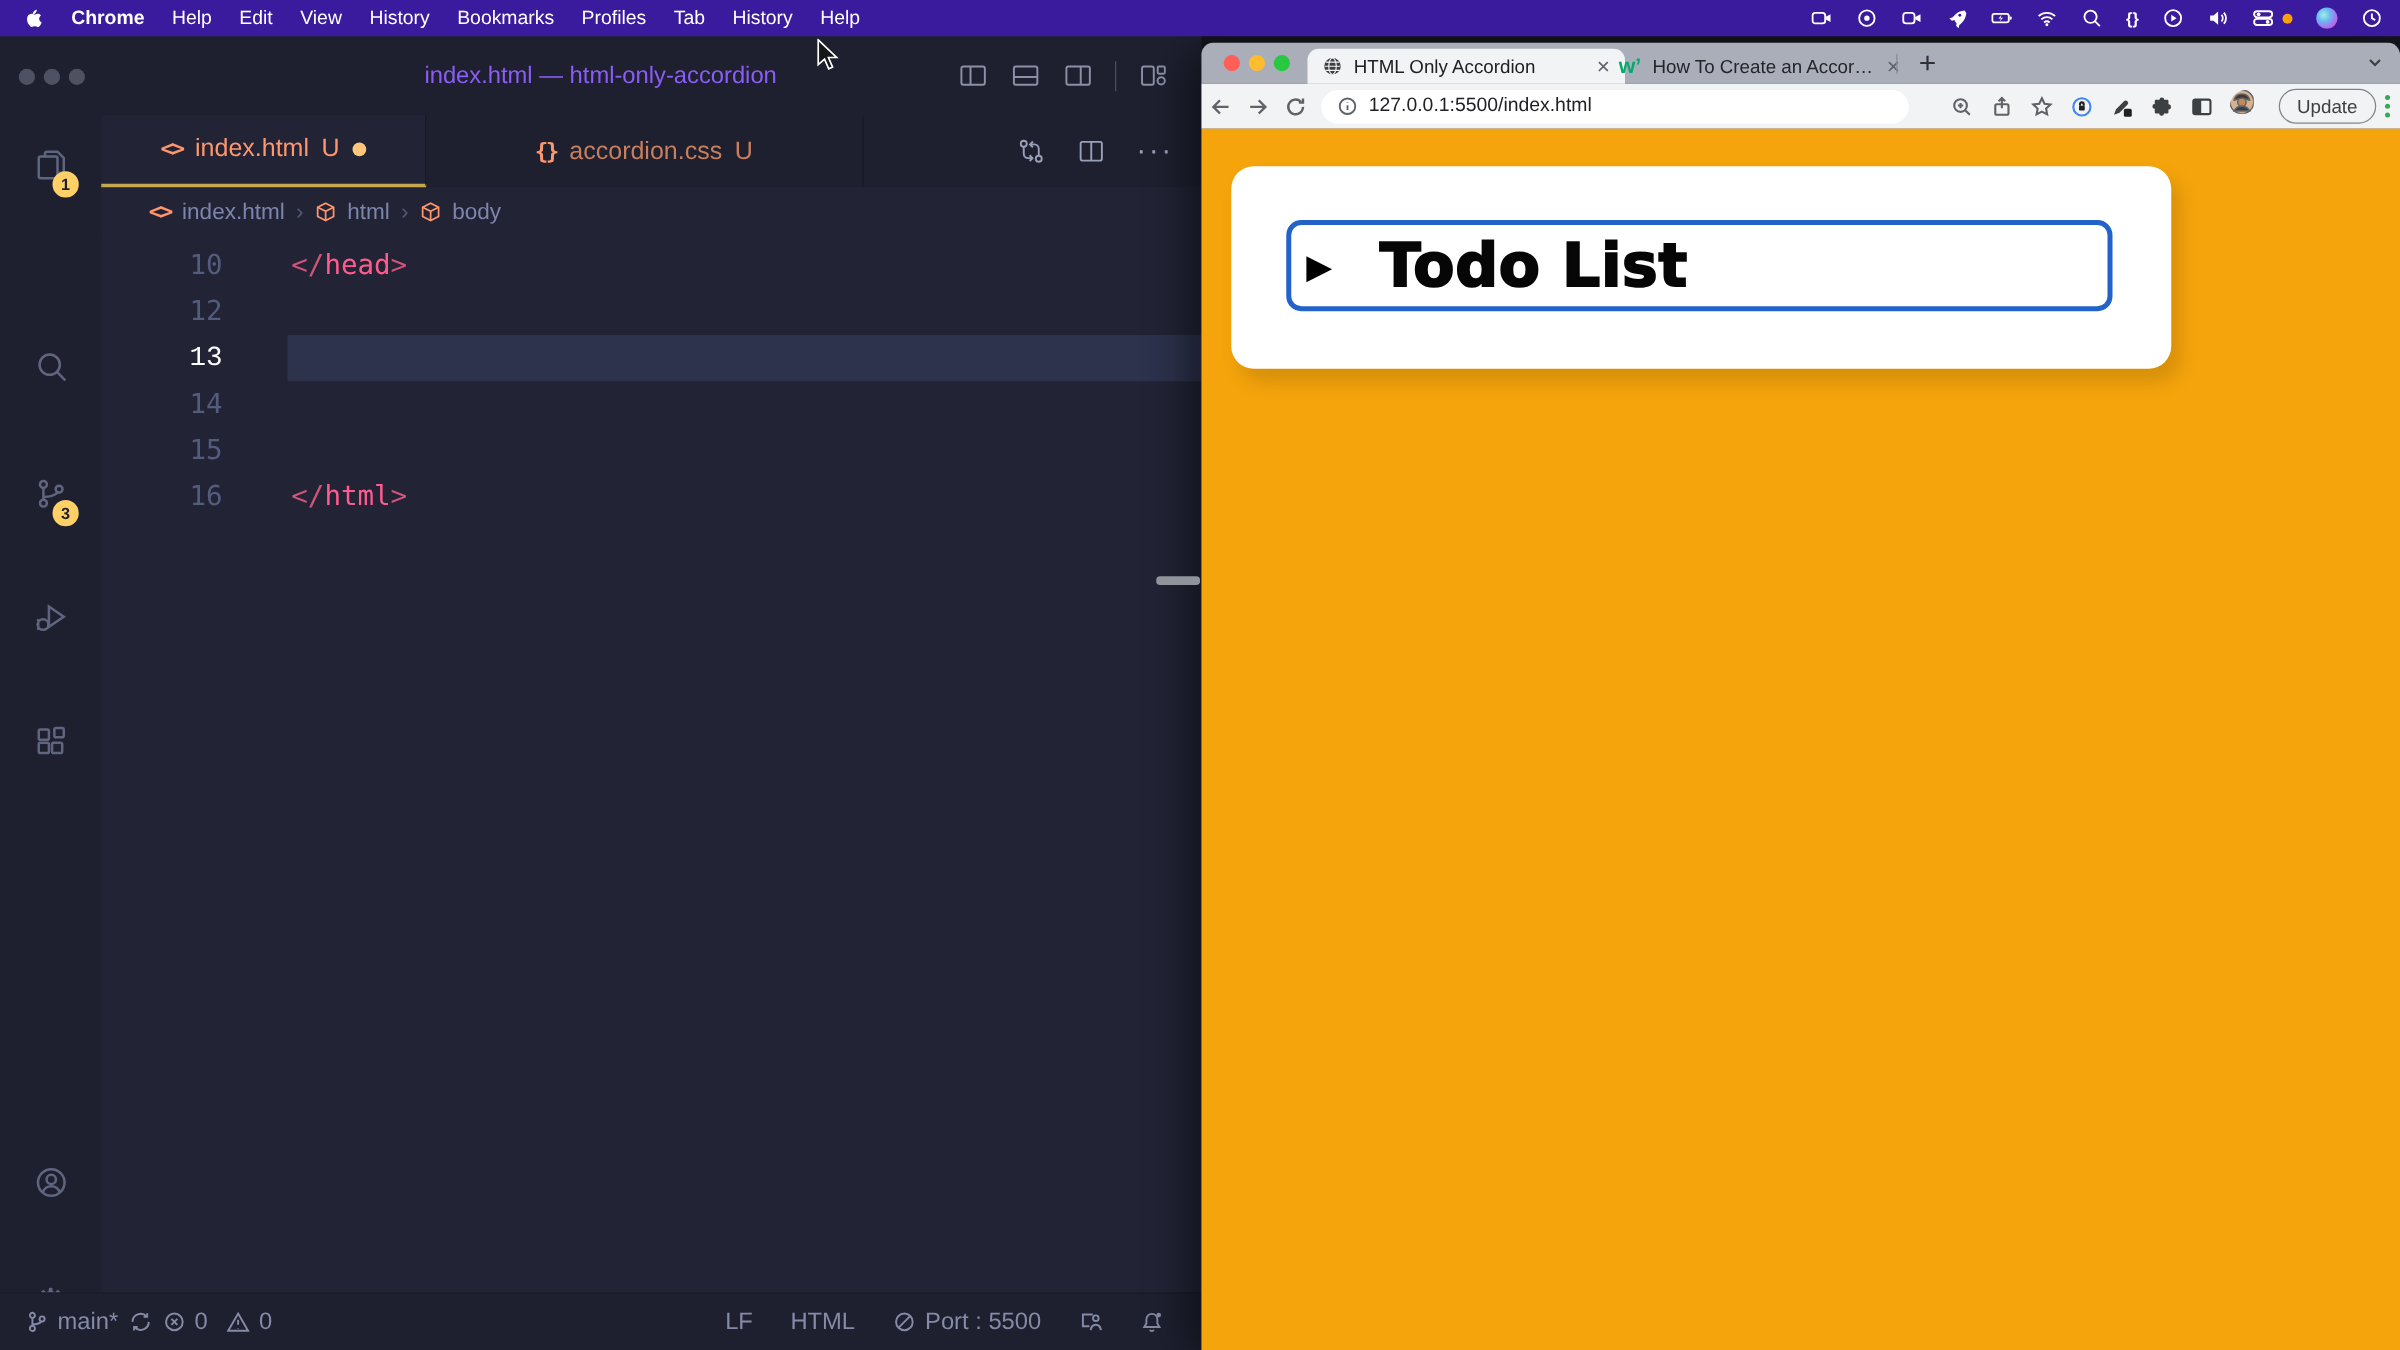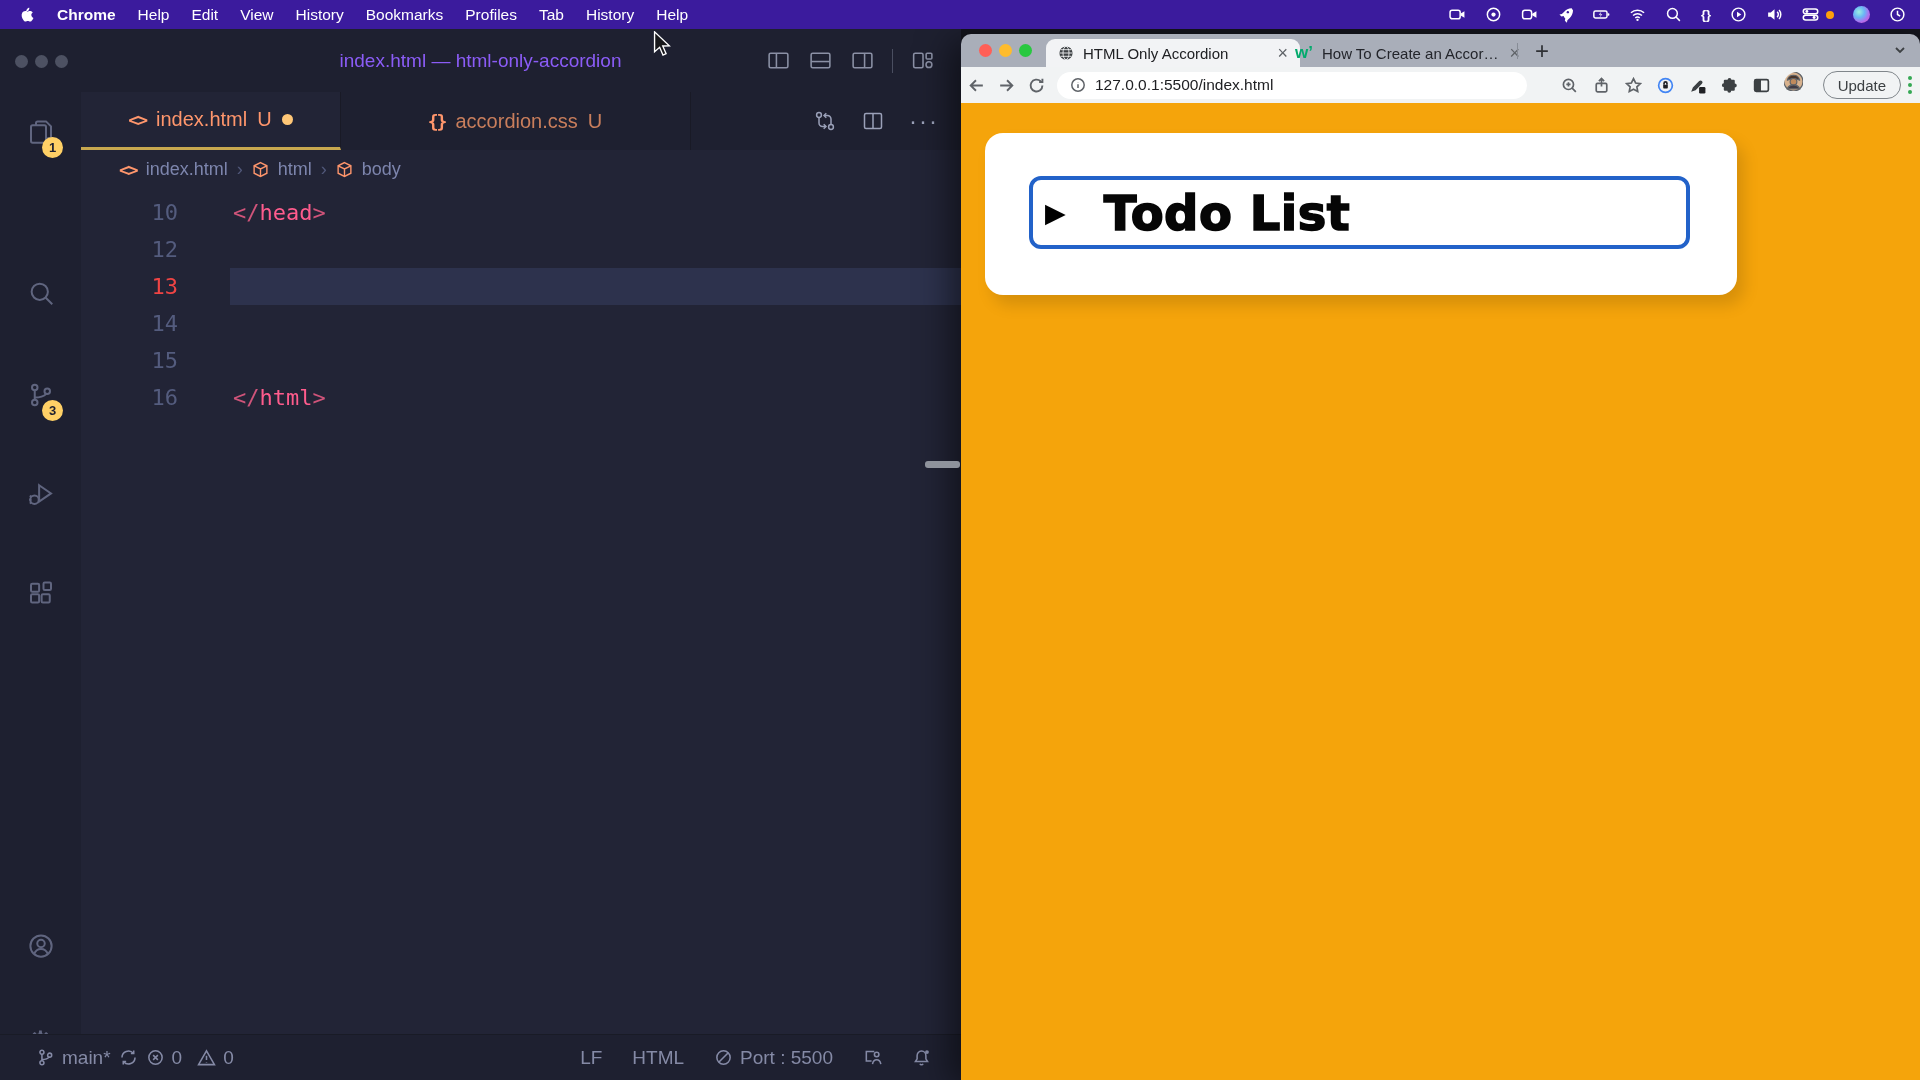--- a/index.html
+++ b/index.html
@@ -54,30 +54,30 @@
   .vsc-breadcrumb{position:absolute;left:81px;top:121px;right:0;height:39px;background:#222436;
     display:flex;align-items:center;gap:9px;padding-left:38px;color:#7d85ad;font-size:18px;}
   .bc-sep{color:#51587a;font-size:18px;}
   .cube svg{width:17px;height:17px;stroke:#ff966c;fill:none;stroke-width:1.3;}
 
   .vsc-editor{position:absolute;left:81px;top:160px;right:0;bottom:45px;background:#222436;
     font-family:"DejaVu Sans Mono",monospace;font-size:22px;padding-top:5px;}
   .code-row{display:flex;height:37px;line-height:37px;}
   .gutter{width:97px;text-align:right;color:#545c7e;flex:none;}
   .linebody{flex:1;margin-left:52px;padding-left:3px;white-space:pre;}
-  .code-row.current .gutter{color:#ef4444;}
+  .code-row.current .gutter{color:#ffffff;font-family:Liberation Mono, monospace;}
   .code-row.current .linebody{background:#2d324d;}
   .tk-br{color:#d0547a;}
   .tk-tag{color:#ff5c8d;}
 
   .sash{position:absolute;left:925px;top:461px;width:35px;height:7px;background:#8f939c;border-radius:3px;z-index:30;}
 
   .vsc-status{position:absolute;left:0;bottom:0;width:961px;height:45px;background:#1e2030;
     border-top:1px solid #191b26;color:#858aa6;font-size:19px;}
-  .st-left{position:absolute;left:36px;top:0;height:45px;display:flex;align-items:center;gap:8px;}
+  .st-left{position:absolute;left:20px;top:0;height:45px;display:flex;align-items:center;gap:8px;}
   .st-right{position:absolute;right:30px;top:0;height:45px;display:flex;align-items:center;gap:30px;}
   .st-item{display:flex;align-items:center;gap:7px;}
   .vsc-status svg{width:19px;height:19px;stroke:#858aa6;fill:none;stroke-width:1.3;}
 
   
   .chrome{position:absolute;left:961px;top:34px;width:959px;height:1046px;border-radius:10px 10px 0 0;
     overflow:hidden;z-index:20;box-shadow:-10px 6px 34px rgba(0,0,0,.5);}
   .c-tabstrip{position:absolute;left:0;top:0;right:0;height:33px;background:#a9aeb9;}
   .cl{position:absolute;top:10px;width:13px;height:13px;border-radius:50%;}
   .cl.r{left:18px;background:#ff5f57}.cl.y{left:38px;background:#febc2e}.cl.g{left:58px;background:#28c840}

